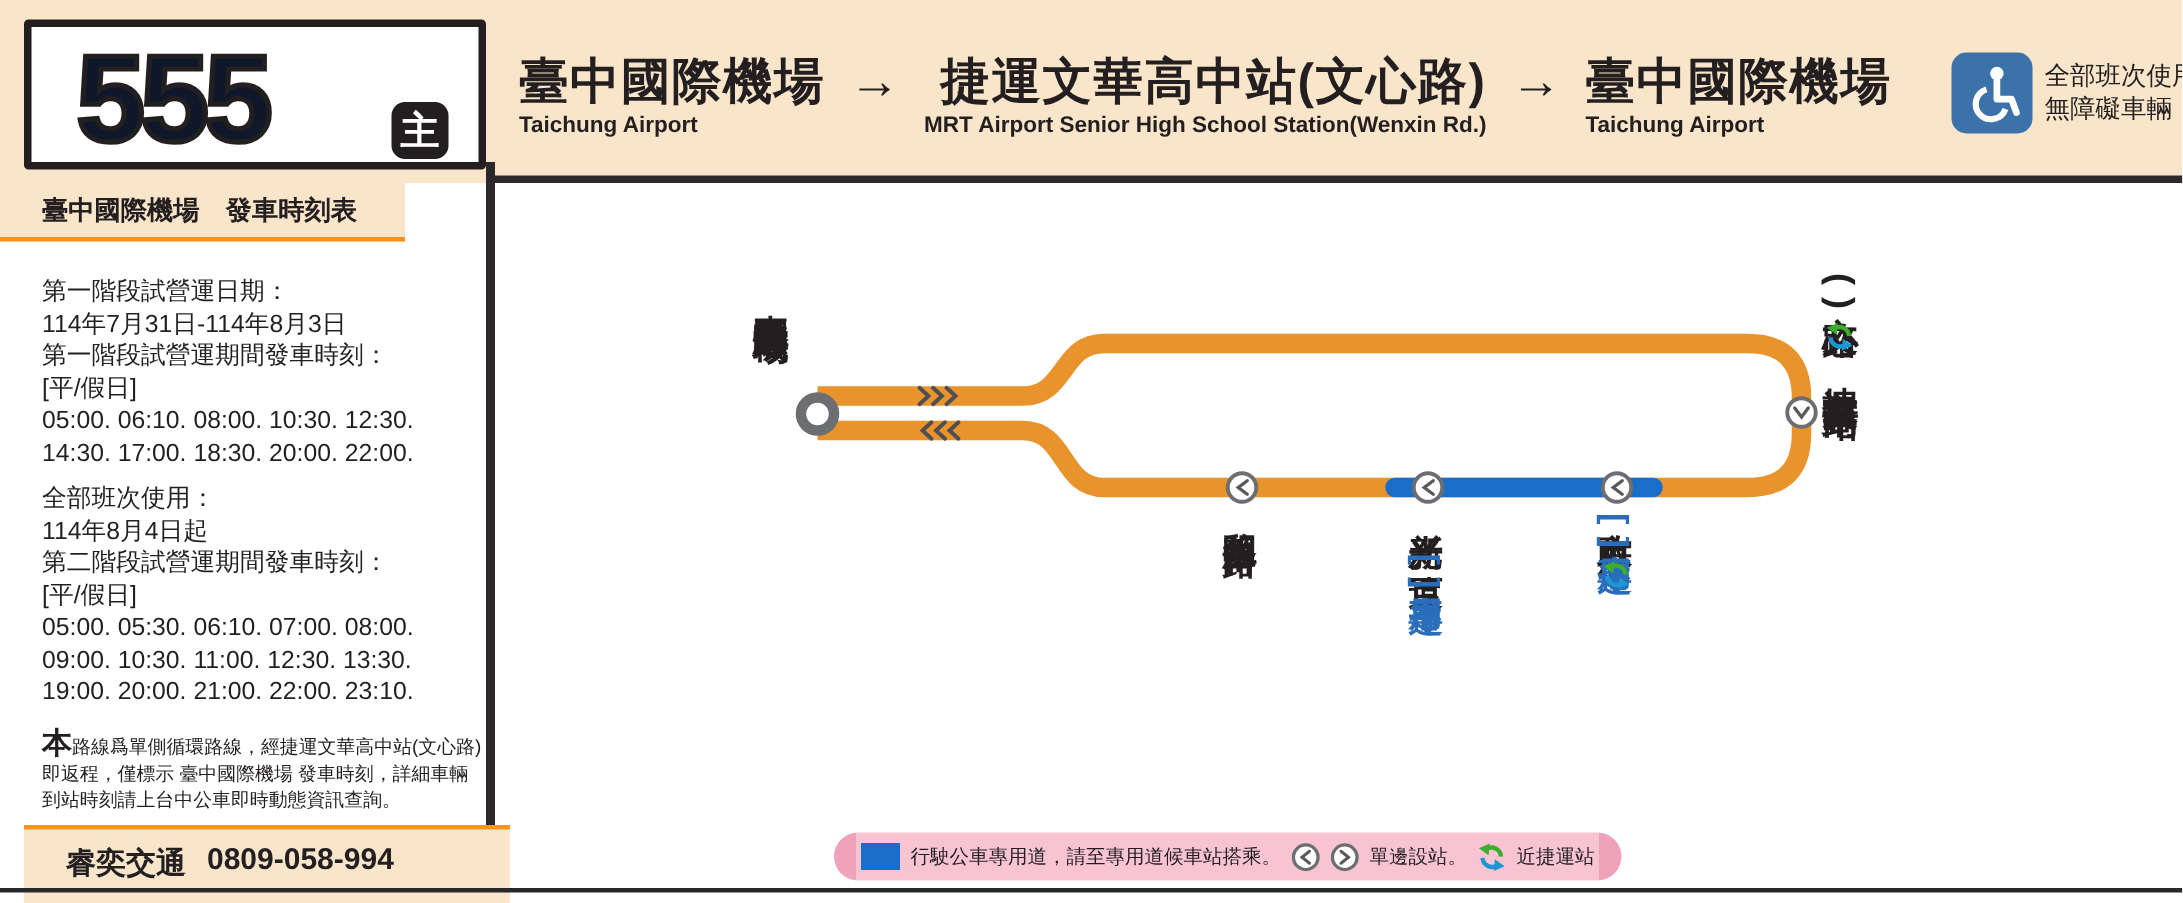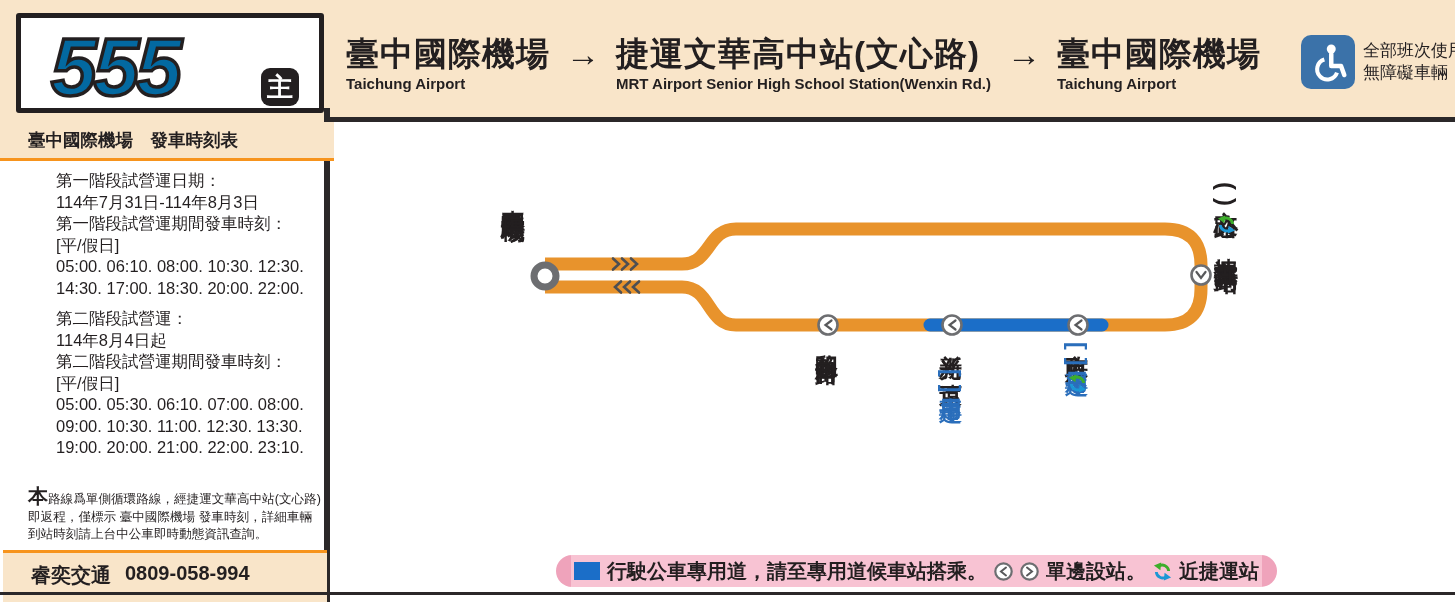--- a/index.html
+++ b/index.html
@@ -9,66 +9,66 @@
 
   
   .top-band { position:absolute; left:0; top:0; width:1455px; height:122px; background:#f9e5c9; }
   .v-divider { position:absolute; left:324px; top:108px; width:6px; height:494px; background:#2b2829; }
   .h-rule-header { position:absolute; left:330px; top:117px; width:1125px; height:5px; background:#2b2829; }
   .h-rule-bottom { position:absolute; left:0; top:592px; width:1455px; height:3px; background:#2b2829; z-index:6; }
 
   
   .route-box { position:absolute; left:16px; top:13px; width:308px; height:100px; background:#fff;
                border:5px solid #231f20; border-radius:3px; z-index:3; }
-  .route-num { position:absolute; left:30px; top:2px; font-size:82px; font-weight:800; font-style:italic;
-               color:#0369a1; letter-spacing:-3px; -webkit-text-stroke:3.5px #231f20; }
+  .route-num { position:absolute; left:30px; top:2px; font-size:82px; font-weight:800; 
+               color:#0f172a; letter-spacing:-3px; -webkit-text-stroke:3.5px #231f20; }
   .route-badge { position:absolute; right:20px; top:50px; width:38px; height:38px; background:#231f20;
                  border-radius:9px; color:#fff; font-size:26px; font-weight:700; display:flex;
                  align-items:center; justify-content:center; }
 
   
   .header-row { position:absolute; left:330px; top:0; width:1125px; height:117px; display:flex;
                 align-items:center; padding:6px 8px 0 16px; gap:16px; }
   .stop-group { display:flex; flex-direction:column; }
   .stop-zh { font-size:33px; font-weight:700; letter-spacing:1px; white-space:nowrap; }
   .stop-en { font-size:15px; font-weight:700; margin-top:-2px; white-space:nowrap; }
   .dir-arrow { font-size:34px; font-weight:700; margin-top:-14px; }
   .access-group { margin-left:auto; display:flex; align-items:center; gap:8px; margin-right:2px;padding-left:24px; }
   .wheel-box { width:54px; height:54px; background:#3b72a9; border-radius:10px; display:flex;
                align-items:center; justify-content:center; }
   .access-text { font-size:17px; font-weight:400; line-height:22px; white-space:nowrap; }
 
   
-  .sb-title { position:absolute; left:0; top:122px; width:334px; height:39px; background:#f9e5c9;
+  .sb-title { position:absolute; left:0; top:122px; width:270px; height:39px; background:#f9e5c9;
               border-bottom:3px solid #f7941d; font-size:17.5px; font-weight:700; line-height:37px;
               padding-left:28px; white-space:nowrap; }
-  .sb-body { position:absolute; left:28px; top:170px; width:294px; font-size:16.5px; line-height:21.5px;margin-left:28px; }
+  .sb-body { position:absolute; left:28px; top:184px; width:294px; font-size:16.5px; line-height:21.5px; }
   .sb-body .mt { margin-top:9px; }
   .sb-note { position:absolute; left:28px; top:488px; width:294px; font-size:12.6px; line-height:17.5px; }
   .sb-note .bigchar { font-size:20px; font-weight:700; }
-  .sb-foot { position:absolute; left:3px; top:550px; width:324px; height:52px; background:#f9e5c9;
+  .sb-foot { position:absolute; left:16px; top:550px; width:324px; height:52px; background:#f9e5c9;
              border-top:3px solid #f7941d; padding:9px 0 0 28px; display:flex; gap:14px; z-index:5; }
   .sb-foot span { font-size:20px; font-weight:700; }
 
   
   .map-svg { position:absolute; left:330px; top:122px; }
   .vlabel { position:absolute; writing-mode:vertical-rl; text-orientation:mixed; font-weight:700;
             white-space:nowrap; }
   .start-label { left:497px; top:190px; font-size:24px; letter-spacing:2px; }
   .end-label { left:1210px; top:182px; font-size:24px; letter-spacing:2px; display:flex; gap:4px; }
   .st-label { font-size:23px; letter-spacing:2px; }
   .st1 { left:812px; top:336px; } .st2 { left:936px; top:336px; } .st3 { left:1062px; top:336px; }
   .lane-blue { color:#2a6ebb; }
   .xfer-inline { display:inline-block; margin-top:7px; }
 
   
   .legend { position:absolute; left:556px; top:555px; height:32px; padding:0 18px; border-radius:16px;
             display:flex; align-items:center; gap:7px; white-space:nowrap;
             background:linear-gradient(to right,#efa3bb 0 15px,#f8c3d3 15px calc(100% - 15px),#efa3bb calc(100% - 15px)); }
-  .legend-text { font-size:20px; font-weight:700; }
+  .legend-text { font-size:13px; font-weight:400; }
   .legend-sq { display:inline-block; width:26px; height:18px; background:#1b6ec8; }
 </style>
 </head>
 <body>
 
 <div id="page">
 
   <svg width="0" height="0" style="position:absolute">
     <symbol id="xfer" viewBox="0 0 20 20">
       <path d="M16.5 9.5 A6.7 6.7 0 0 0 6 4.4" fill="none" stroke="#3dae2b" stroke-width="3"></path>
@@ -87,21 +87,21 @@
     <div class="route-num">555</div>
     <div class="route-badge">主</div>
   </div>
 
   <div class="header-row">
     <div class="stop-group">
       <span class="stop-zh">臺中國際機場</span>
       <span class="stop-en">Taichung Airport</span>
     </div>
     <div class="dir-arrow">→</div>
-    <div class="stop-group" style="align-items:flex-start">
+    <div class="stop-group" style="align-items:flex-end">
       <span class="stop-zh">捷運文華高中站(文心路)</span>
       <span class="stop-en">MRT Airport Senior High School Station(Wenxin Rd.)</span>
     </div>
     <div class="dir-arrow">→</div>
     <div class="stop-group">
       <span class="stop-zh">臺中國際機場</span>
       <span class="stop-en">Taichung Airport</span>
     </div>
     <div class="access-group">
       <div class="wheel-box">
@@ -119,21 +119,21 @@
   </div>
 
   <div class="sb-title">臺中國際機場　發車時刻表</div>
   <div class="sb-body">
     <div>第一階段試營運日期：</div>
     <div>114年7月31日-114年8月3日</div>
     <div>第一階段試營運期間發車時刻：</div>
     <div>[平/假日]</div>
     <div>05:00. 06:10. 08:00. 10:30. 12:30.</div>
     <div>14:30. 17:00. 18:30. 20:00. 22:00.</div>
-    <div class="mt">第二階段試營運：</div>
+    <div class="mt">全部班次使用：</div>
     <div>114年8月4日起</div>
     <div>第二階段試營運期間發車時刻：</div>
     <div>[平/假日]</div>
     <div>05:00. 05:30. 06:10. 07:00. 08:00.</div>
     <div>09:00. 10:30. 11:00. 12:30. 13:30.</div>
     <div>19:00. 20:00. 21:00. 22:00. 23:10.</div>
   </div>
   <div class="sb-note">
     <span class="bigchar">本</span><span>路線爲單側循環路線，經捷運文華高中站(文心路)即返程，僅標示 臺中國際機場 發車時刻，詳細車輛到站時刻請上台中公車即時動態資訊查詢。</span>
   </div>

